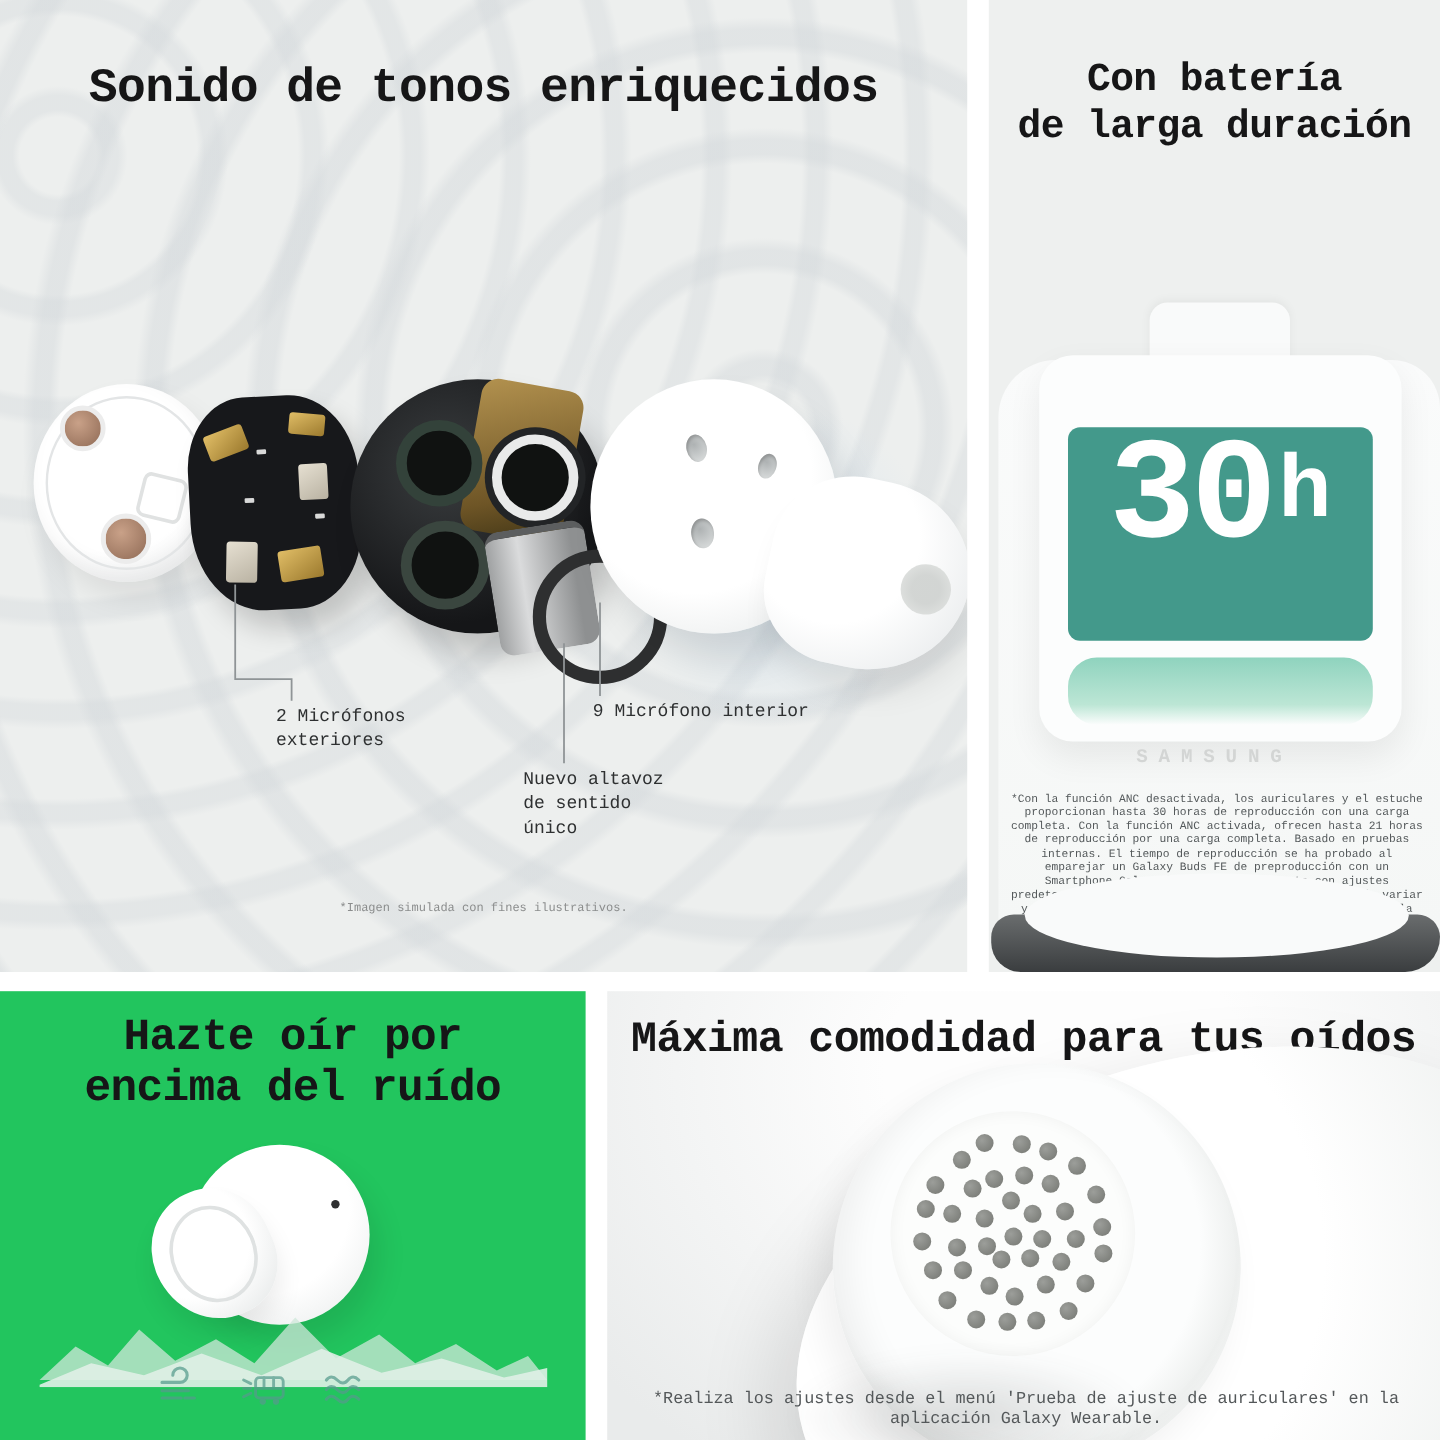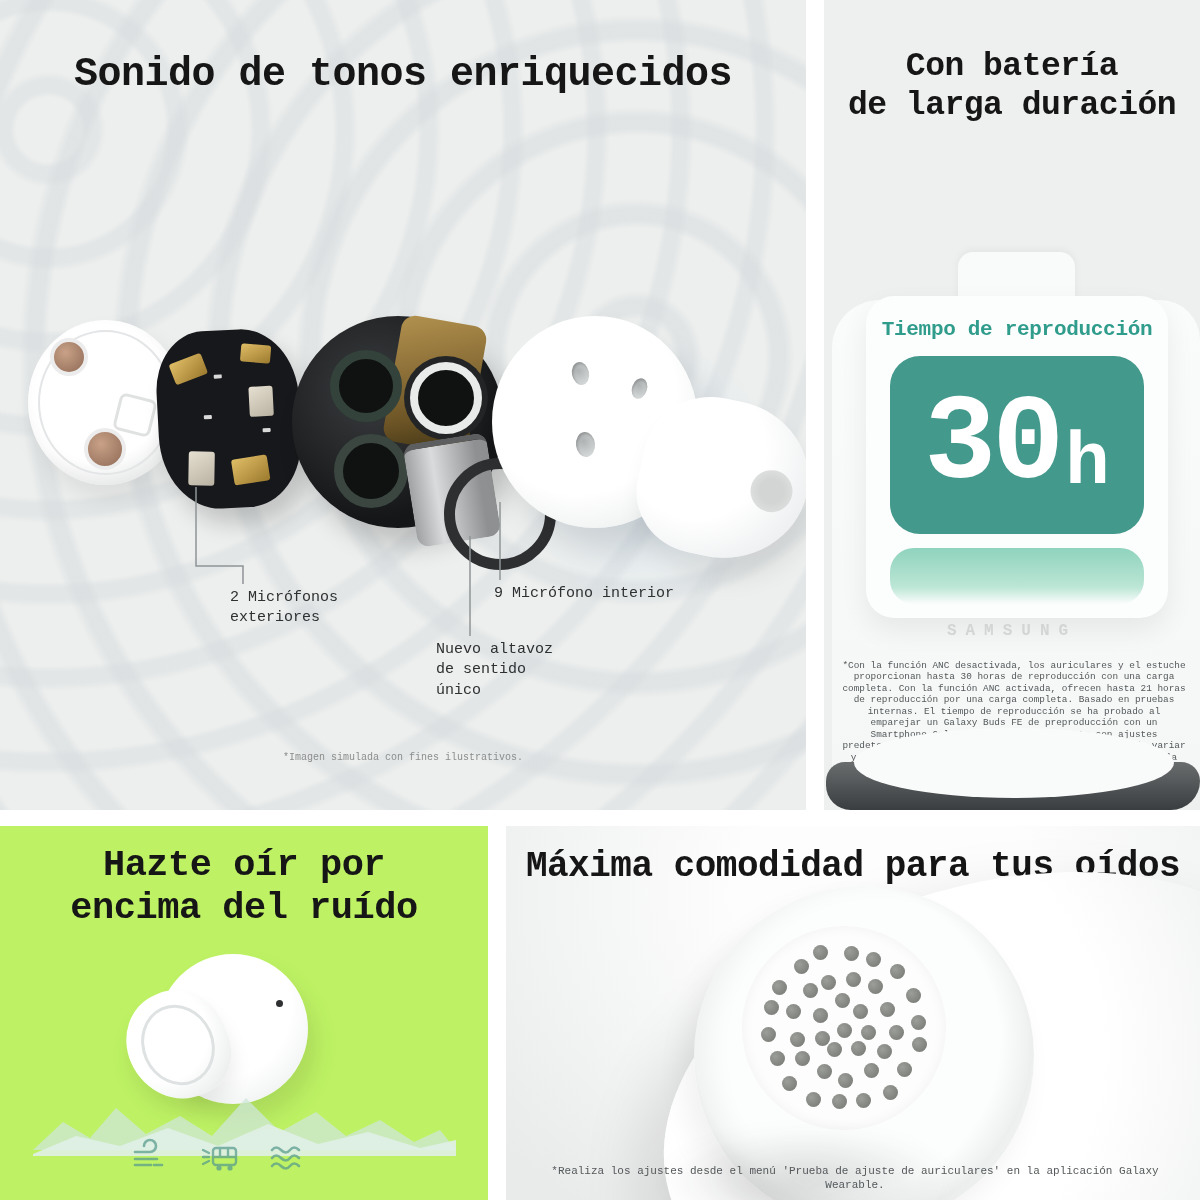--- a/index.html
+++ b/index.html
@@ -64,37 +64,37 @@
   #p-battery{left:824px;top:0;width:376px;height:810px;background:#eef0ef;}
   #p-battery .big-title{margin-top:48px;font-size:33px;line-height:1.18;}
   .case-tab{position:absolute;left:134px;top:252px;width:117px;height:66px;border-radius:15px;
     background:#f9fafa;box-shadow:0 -2px 8px rgba(0,0,0,.05);}
   .case-body{position:absolute;left:8px;right:0;top:300px;height:474px;
     border-radius:48px 40px 0 0;background:linear-gradient(180deg,#fafbfb,#f5f7f6);}
   .battery-card{position:absolute;left:42px;top:296px;width:302px;height:322px;border-radius:28px;
     background:#fcfdfd;box-shadow:0 12px 28px rgba(0,0,0,.07);}
   .battery-label{position:absolute;top:22px;width:100%;text-align:center;
     font-size:21px;font-weight:700;color:#2f9c8c;letter-spacing:-0.3px;}
-  .hours-box{position:absolute;left:24px;top:60px;width:254px;height:178px;border-radius:30px;
-    background:#43998b;display:flex;align-items:center;justify-content:center;}
+  .hours-box{position:absolute;left:24px;top:60px;width:254px;height:178px;border-radius:10px;
+    background:#43998b;display:flex;align-items:flex-start;justify-content:center;}
   .hours-num{font-size:120px;font-weight:700;color:#ffffff;letter-spacing:-4px;line-height:1;}
   .hours-unit{font-size:74px;font-weight:700;color:#ffffff;line-height:1;transform:translateY(18px);margin-left:5px;}
   .light-bar{position:absolute;left:24px;top:252px;width:254px;height:56px;border-radius:24px;
     background:linear-gradient(180deg,#8fd3be,#bce6d5 70%, rgba(230,245,239,0));}
   .samsung-word{position:absolute;top:622px;width:100%;text-align:center;
     font-size:16px;font-weight:700;letter-spacing:9px;color:#d3d5d4;}
   .fineprint{position:absolute;left:16px;right:12px;font-size:9.4px;line-height:1.22;
     color:#53585a;text-align:center;}
   #fineprint-battery{top:660px;}
   .dark-bottom{position:absolute;left:2px;right:0;bottom:0;height:48px;
     border-radius:26px 26px 40px 34px;background:linear-gradient(#6a6d6e,#3a3d3f);}
   .dark-bottom-mask{position:absolute;left:30px;right:26px;bottom:12px;height:70px;
     border-radius:50%;background:#f9fafa;}
   
-  #p-voice{left:0;top:826px;width:488px;height:374px;background:#bef264;}
+  #p-voice{left:0;top:826px;width:488px;height:374px;background:#22c55e;}
   #p-voice .big-title{margin-top:18px;font-size:37px;line-height:1.17;}
   .bud2-main{left:158px;top:128px;width:150px;height:150px;border-radius:50%;
     background:radial-gradient(circle at 40% 35%, #ffffff 55%, #eef0f0 85%, #e7e9e9);
     box-shadow:8px 16px 24px rgba(0,0,0,.10);}
   .bud2-dot{position:absolute;left:118px;top:46px;width:7px;height:7px;border-radius:50%;background:#2f3031;}
   .bud2-tip{left:128px;top:164px;width:100px;height:110px;border-radius:50% 50% 45% 55%;
     transform:rotate(-24deg);
     background:radial-gradient(circle at 38% 35%, #ffffff 50%, #eaecec 85%, #e3e5e5);
     box-shadow:-4px 14px 20px rgba(0,0,0,.08);}
   .bud2-ring{position:absolute;inset:14px;border:3px solid #dfe2e2;border-radius:50%;}
@@ -110,21 +110,21 @@
     box-shadow:-30px 10px 60px rgba(0,0,0,.10);}
   .macro-rim{position:absolute;left:188px;top:60px;width:340px;height:340px;border-radius:50%;
     background:radial-gradient(circle at 45% 45%, #fcfdfd 58%, #eef0ef 70%, #f8f9f9 78%);
     box-shadow:inset 14px -6px 26px rgba(0,0,0,.05), -10px 16px 30px rgba(0,0,0,.06);}
   .grille{position:absolute;left:236px;top:100px;width:204px;height:204px;border-radius:50%;
     background:#fcfdfc;box-shadow:inset 0 0 14px rgba(0,0,0,.05);}
   .hole{position:absolute;width:15px;height:15px;border-radius:50%;
     background:radial-gradient(circle at 35% 35%, #9c9e9a, #747671);}
   .macro-shadow{position:absolute;left:150px;top:300px;width:300px;height:110px;border-radius:50%;
     background:radial-gradient(ellipse, rgba(40,45,45,.16), rgba(40,45,45,0) 70%);filter:blur(8px);}
-  #fineprint-comfort{bottom:8px;font-size:11px;color:#54585a;}
+  #fineprint-comfort{bottom:8px;font-size:14px;color:#54585a;}
 </style>
 </head>
 <body>
 
 <section class="panel" id="p-sound">
   <h1 class="big-title">Sonido de tonos enriquecidos</h1>
 
   <div>
 
     <div class="part shell-disc">
@@ -181,21 +181,20 @@
 <section class="panel" id="p-battery">
   <h1 class="big-title">
     <span style="display:block">Con batería</span>
     <span style="display:block">de larga duración</span>
   </h1>
 
   <div class="case-tab"></div>
   <div class="case-body"></div>
 
   <div class="battery-card">
-    <div class="battery-label">Tiempo de reproducción</div>
     <div class="hours-box">
       <span class="hours-num">30</span>
       <span class="hours-unit">h</span>
     </div>
     <div class="light-bar"></div>
   </div>
 
   <div class="samsung-word">SAMSUNG</div>
 
   <div class="fineprint" id="fineprint-battery">

